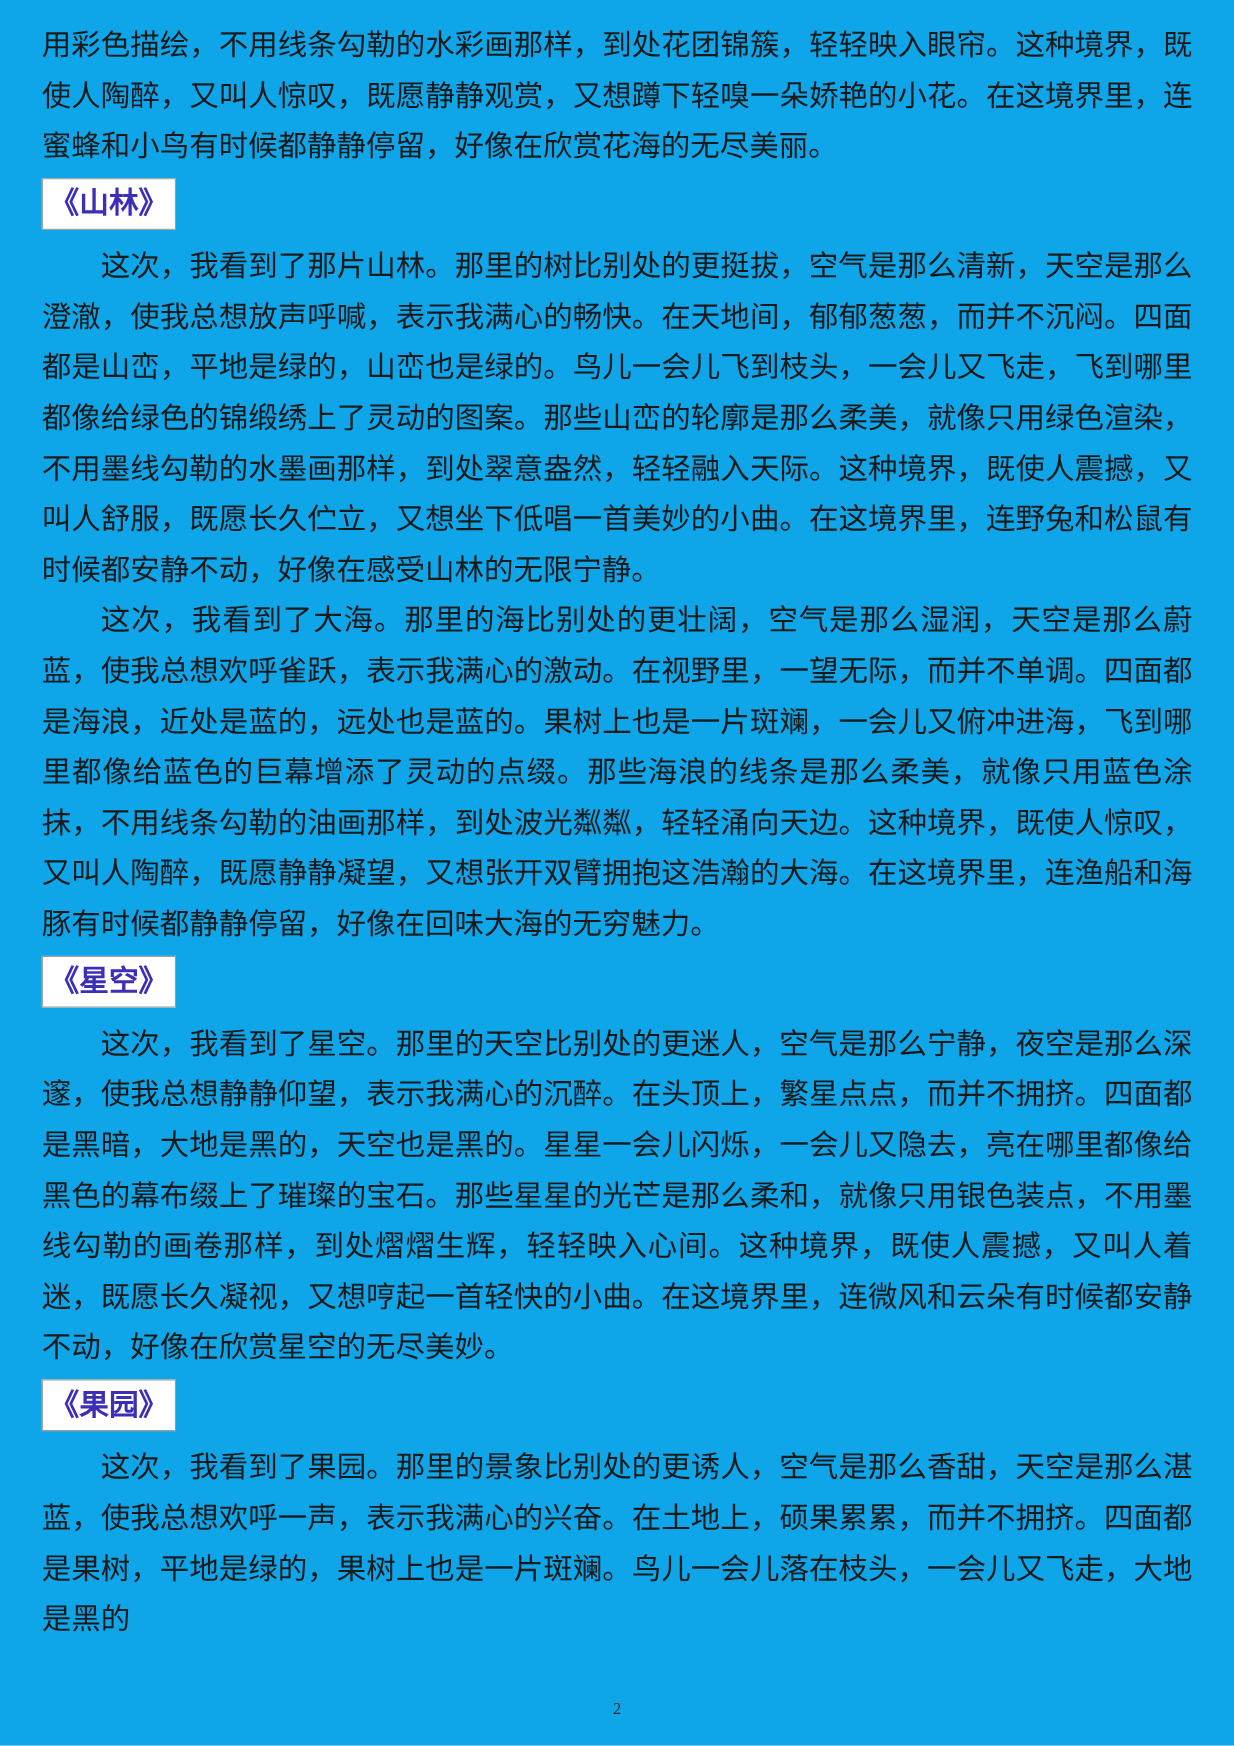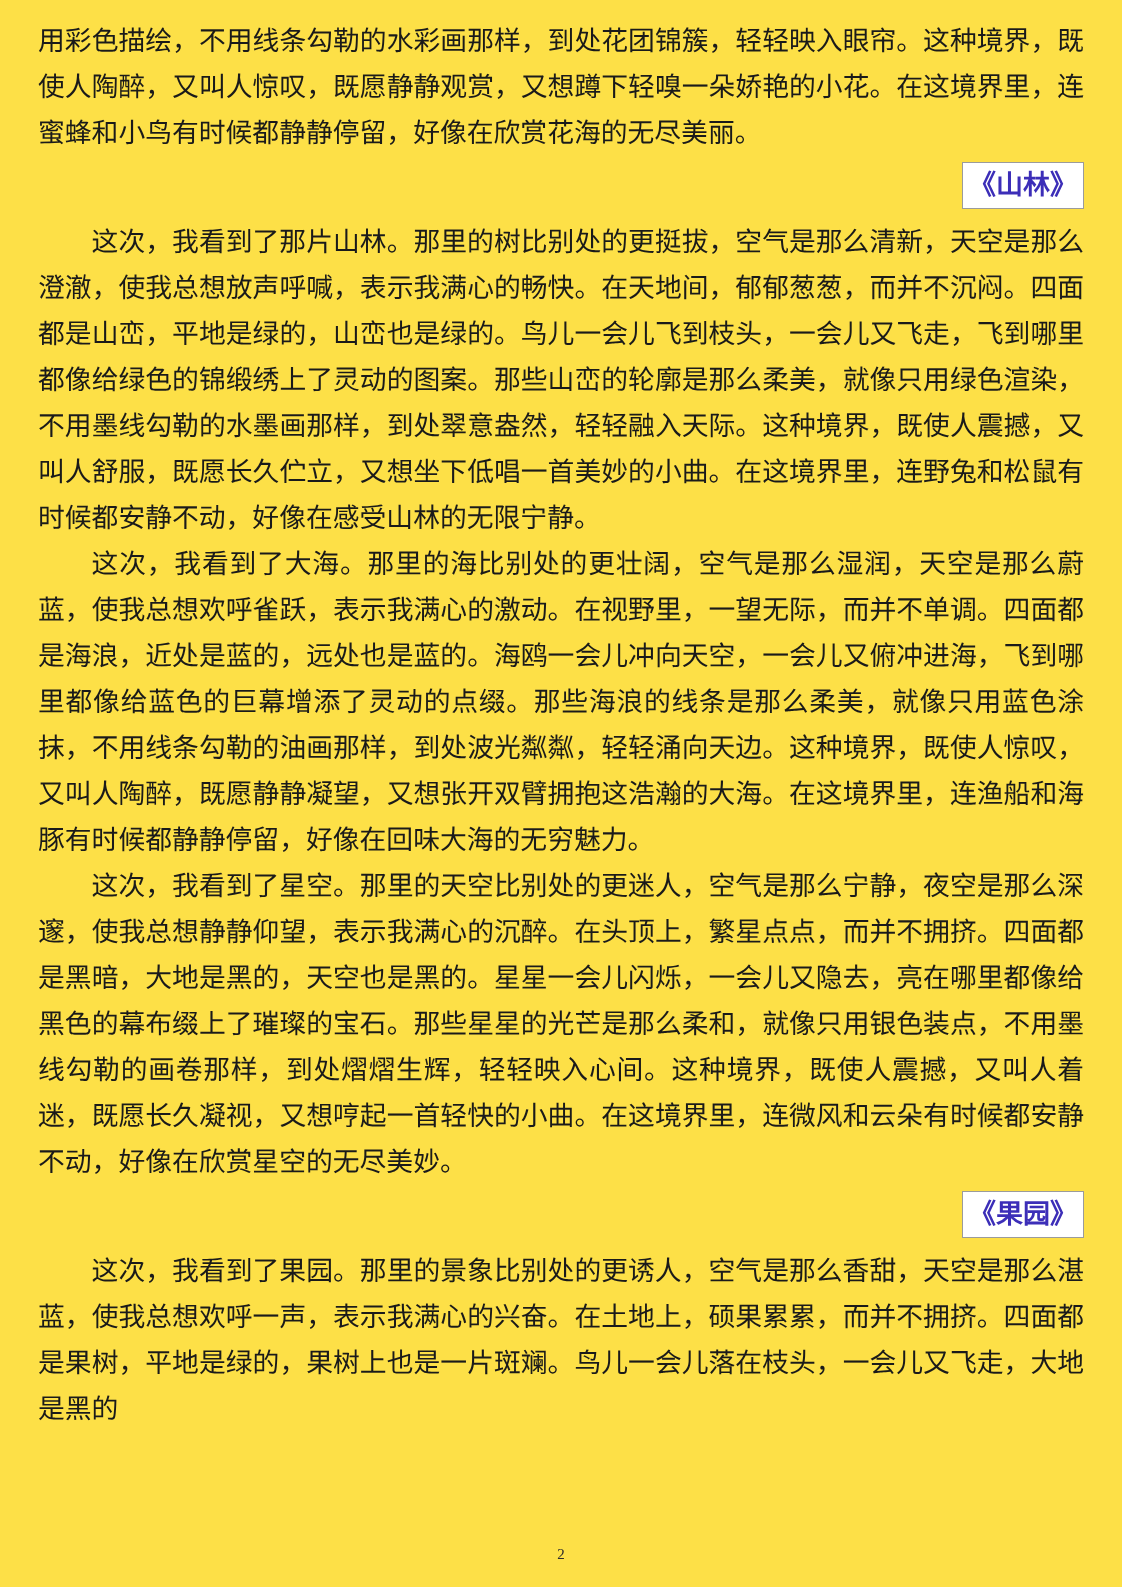--- a/index.html
+++ b/index.html
@@ -12,36 +12,35 @@
     height: 1587px;
     position: relative;
     font-family: "Liberation Serif", serif;
   }
   .page {
     box-sizing: border-box;
     width: 1122px;
     height: 1587px;
     padding: 18px 38px 0 38px;
     position: relative;
-    background: #fde047;
+    background: #0ea5e9;
   }
   .para {
     margin: 0;
     font-size: 26.8px;
     line-height: 46px;
     color: #1a1a1a;
     text-align: justify;
     letter-spacing: 0;
   }
   .para.indent {
     text-indent: 2em;
   }
   .heading-row {
     margin: 6px 0 10px 0;
-    text-align: right;
   }
   .section-title {
     display: inline-block;
     border: 1px solid #9b9b9b;
     background: #ffffff;
     padding: 5px 6px;
     font-size: 27px;
     line-height: 35px;
     font-weight: bold;
     color: #3c2eb8;
@@ -62,22 +61,25 @@
 
 <div class="page">
 
   <p class="para">用彩色描绘，不用线条勾勒的水彩画那样，到处花团锦簇，轻轻映入眼帘。这种境界，既使人陶醉，又叫人惊叹，既愿静静观赏，又想蹲下轻嗅一朵娇艳的小花。在这境界里，连蜜蜂和小鸟有时候都静静停留，好像在欣赏花海的无尽美丽。</p>
 
   <div class="heading-row">
     <span class="section-title">《山林》</span>
   </div>
   <p class="para indent">这次，我看到了那片山林。那里的树比别处的更挺拔，空气是那么清新，天空是那么澄澈，使我总想放声呼喊，表示我满心的畅快。在天地间，郁郁葱葱，而并不沉闷。四面都是山峦，平地是绿的，山峦也是绿的。鸟儿一会儿飞到枝头，一会儿又飞走，飞到哪里都像给绿色的锦缎绣上了灵动的图案。那些山峦的轮廓是那么柔美，就像只用绿色渲染，不用墨线勾勒的水墨画那样，到处翠意盎然，轻轻融入天际。这种境界，既使人震撼，又叫人舒服，既愿长久伫立，又想坐下低唱一首美妙的小曲。在这境界里，连野兔和松鼠有时候都安静不动，好像在感受山林的无限宁静。</p>
 
-  <p class="para indent">这次，我看到了大海。那里的海比别处的更壮阔，空气是那么湿润，天空是那么蔚蓝，使我总想欢呼雀跃，表示我满心的激动。在视野里，一望无际，而并不单调。四面都是海浪，近处是蓝的，远处也是蓝的。海鸥一会儿冲向天空，一会儿又俯冲进海，飞到哪里都像给蓝色的巨幕增添了灵动的点缀。那些海浪的线条是那么柔美，就像只用蓝色涂抹，不用线条勾勒的油画那样，到处波光粼粼，轻轻涌向天边。这种境界，既使人惊叹，又叫人陶醉，既愿静静凝望，又想张开双臂拥抱这浩瀚的大海。在这境界里，连渔船和海豚有时候都静静停留，好像在回味大海的无穷魅力。</p>
+  <p class="para indent">这次，我看到了大海。那里的海比别处的更壮阔，空气是那么湿润，天空是那么蔚蓝，使我总想欢呼雀跃，表示我满心的激动。在视野里，一望无际，而并不单调。四面都是海浪，近处是蓝的，远处也是蓝的。果树上也是一片斑斓，一会儿又俯冲进海，飞到哪里都像给蓝色的巨幕增添了灵动的点缀。那些海浪的线条是那么柔美，就像只用蓝色涂抹，不用线条勾勒的油画那样，到处波光粼粼，轻轻涌向天边。这种境界，既使人惊叹，又叫人陶醉，既愿静静凝望，又想张开双臂拥抱这浩瀚的大海。在这境界里，连渔船和海豚有时候都静静停留，好像在回味大海的无穷魅力。</p>
 
+  <div class="heading-row">
+    <span class="section-title">《星空》</span>
+  </div>
   <p class="para indent">这次，我看到了星空。那里的天空比别处的更迷人，空气是那么宁静，夜空是那么深邃，使我总想静静仰望，表示我满心的沉醉。在头顶上，繁星点点，而并不拥挤。四面都是黑暗，大地是黑的，天空也是黑的。星星一会儿闪烁，一会儿又隐去，亮在哪里都像给黑色的幕布缀上了璀璨的宝石。那些星星的光芒是那么柔和，就像只用银色装点，不用墨线勾勒的画卷那样，到处熠熠生辉，轻轻映入心间。这种境界，既使人震撼，又叫人着迷，既愿长久凝视，又想哼起一首轻快的小曲。在这境界里，连微风和云朵有时候都安静不动，好像在欣赏星空的无尽美妙。</p>
 
   <div class="heading-row">
     <span class="section-title">《果园》</span>
   </div>
   <p class="para indent">这次，我看到了果园。那里的景象比别处的更诱人，空气是那么香甜，天空是那么湛蓝，使我总想欢呼一声，表示我满心的兴奋。在土地上，硕果累累，而并不拥挤。四面都是果树，平地是绿的，果树上也是一片斑斓。鸟儿一会儿落在枝头，一会儿又飞走，大地是黑的</p>
 
   <div class="page-number">2</div>
 
 </div>

